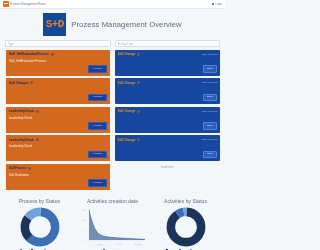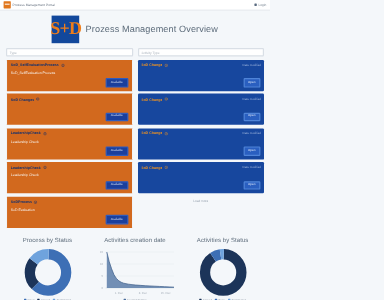--- a/index.html
+++ b/index.html
@@ -83,26 +83,26 @@
   .logo-box {
     width: 23px;
     height: 23px;
     background: #12489c;
     display: flex;
     align-items: center;
     justify-content: center;
     flex: none;
   }
   .logo-text {
-    font-size: 15px;
+    font-size: 11px;
     font-weight: bold;
     color: #ef7d1a;
     letter-spacing: -0.6px;
     line-height: 1;
-    font-family: Liberation Serif, serif;
+    font-family: Liberation Mono, monospace;
   }
   .page-title {
     font-size: 7.6px;
     color: #5c6b7a;
     white-space: nowrap;
     letter-spacing: .1px;
   }
 
   
   .board {

